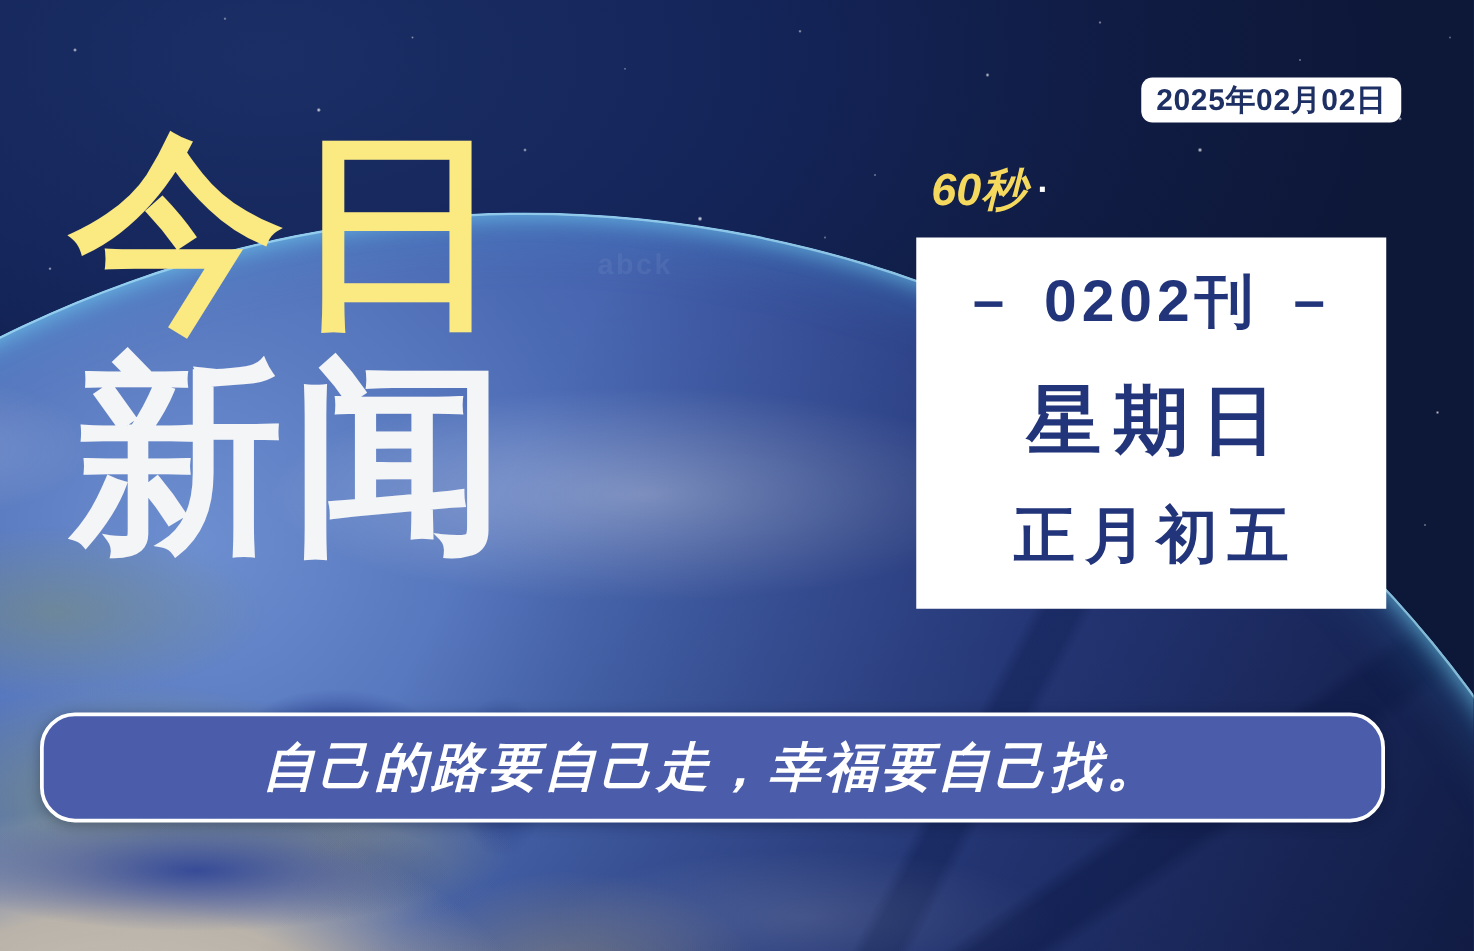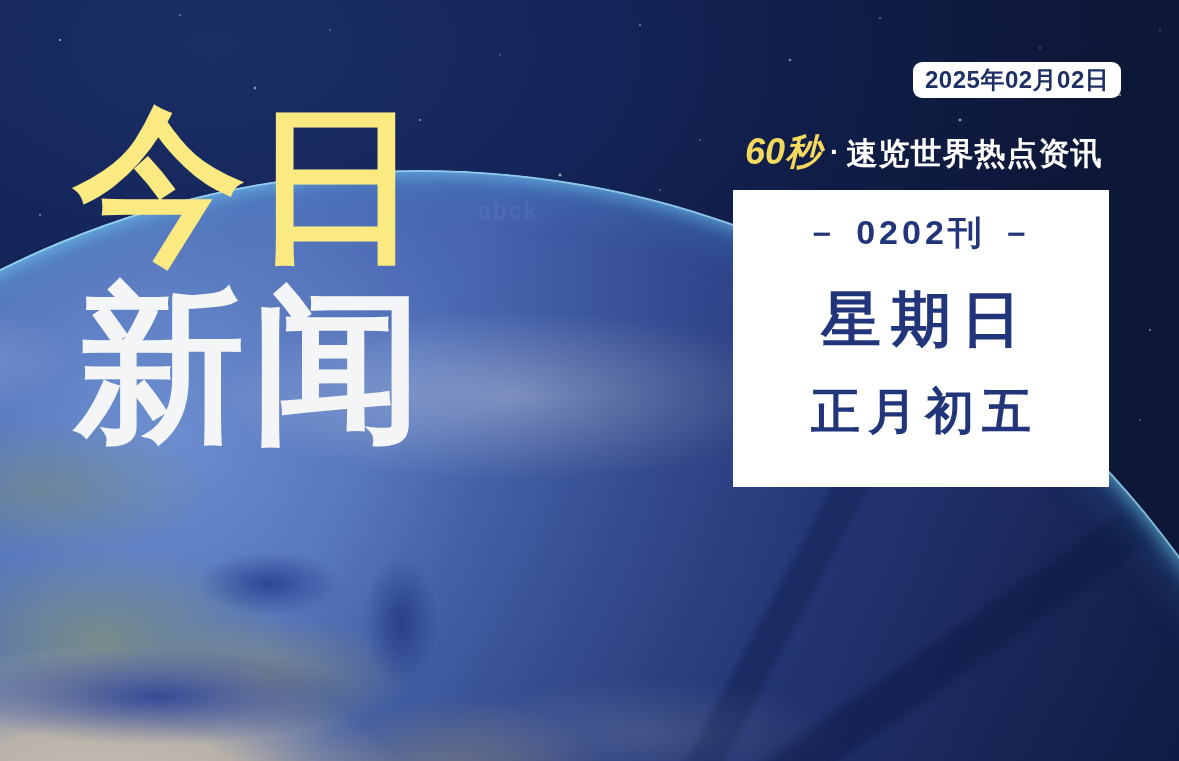--- a/index.html
+++ b/index.html
@@ -201,21 +201,21 @@
     font-size: 23px;
     letter-spacing: 2px;
     font-weight: 700;
     color: rgba(190, 205, 235, .085);
     user-select: none;
   }
 
   
   .brand {
     position: absolute;
-    left: 74px;
+    left: 56px;
     top: 96px;
     width: 420px;
   }
   .brand-line {
     font-family: "Liberation Sans", "DejaVu Sans", sans-serif;
     font-weight: 700;
     font-size: 168px;
     line-height: 1.07;
     letter-spacing: 6px;
     white-space: nowrap;
@@ -284,21 +284,21 @@
     height: 297px;
     background: #ffffff;
     box-sizing: border-box;
     padding-top: 14px;
     display: flex;
     flex-direction: column;
     align-items: center;
     color: #22357a;
   }
   .issue {
-    font-size: 34px;
+    font-size: 47px;
     font-weight: 700;
     letter-spacing: 4px;
     color: #22357a;
     margin-top: 6px;
     white-space: nowrap;
   }
   .weekday {
     font-size: 60px;
     font-weight: 700;
     letter-spacing: 10px;
@@ -367,23 +367,25 @@
   <div class="brand">
     <div class="brand-line brand-top">今日</div>
     <div class="brand-line brand-bottom">新闻</div>
   </div>
 
   <div class="date-badge">2025年02月02日</div>
 
   <div class="tagline">
     <span class="sec">60秒</span>
     <span class="dot">·</span>
-    <span class="desc">速览世界热点资讯</span>
   </div>
 
   <div class="info-card">
     <div class="issue">－ 0202刊 －</div>
     <div class="weekday">星期日</div>
     <div class="lunar">正月初五</div>
   </div>
 
+  <div class="quote-banner">
+    <div class="quote-text">自己的路要自己走，幸福要自己找。</div>
+  </div>
 
 </div>
 
 </body></html>

